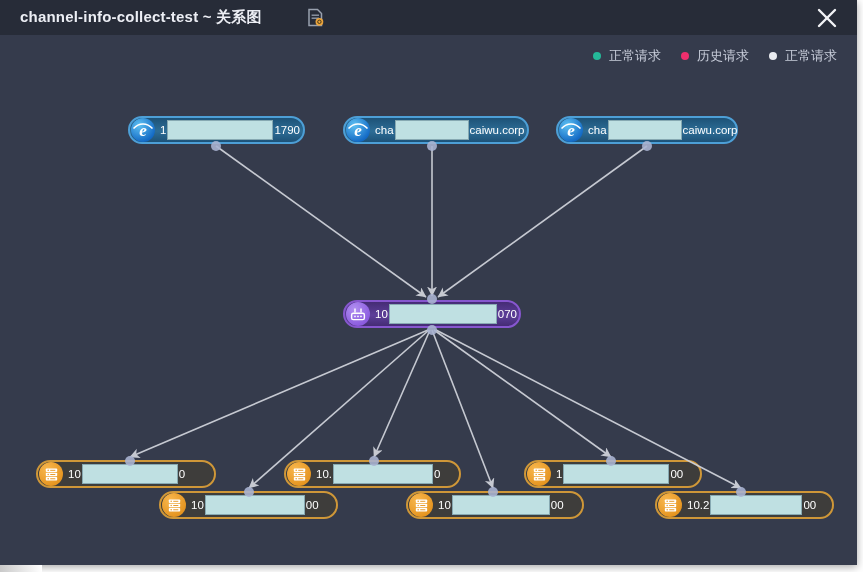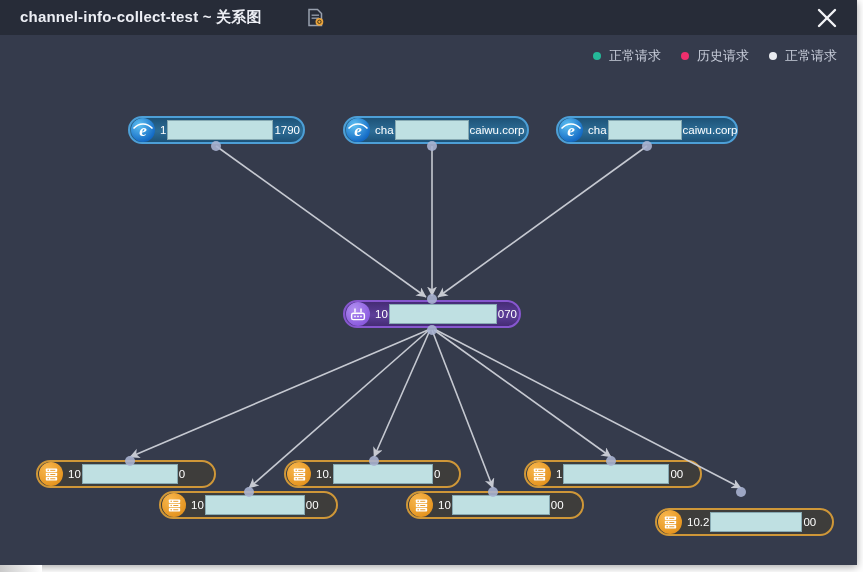--- a/index.html
+++ b/index.html
@@ -283,21 +283,21 @@
               <circle cx="7.3" cy="18" r="1" fill="#e5941f"></circle>
               <rect x="10.2" y="17.4" width="7.2" height="1.3" fill="#e5941f"></rect>
             </g>
           </svg>
         </span>
         <span class="txt">10</span>
         <span class="redact" style="width:98px"></span>
         <span class="txt">00</span>
         <span class="spacer"></span>
       </div>
-      <div class="node node--database" style="left: 655px; top: 508px; width: 179px;">
+      <div class="node node--database" style="left: 655px; top: 491px; width: 179px;">
         <span class="icon">
           <svg width="17" height="17" viewBox="0 0 24 24">
             <g>
               <rect x="4" y="3.6" width="16" height="4.9" rx="1.1" fill="#ffffff"></rect>
               <circle cx="7.3" cy="6" r="1" fill="#e5941f"></circle>
               <rect x="10.2" y="5.4" width="7.2" height="1.3" fill="#e5941f"></rect>
               <rect x="4" y="9.6" width="16" height="4.9" rx="1.1" fill="#ffffff"></rect>
               <circle cx="7.3" cy="12" r="1" fill="#e5941f"></circle>
               <rect x="10.2" y="11.4" width="7.2" height="1.3" fill="#e5941f"></rect>
               <rect x="4" y="15.6" width="16" height="4.9" rx="1.1" fill="#ffffff"></rect>

